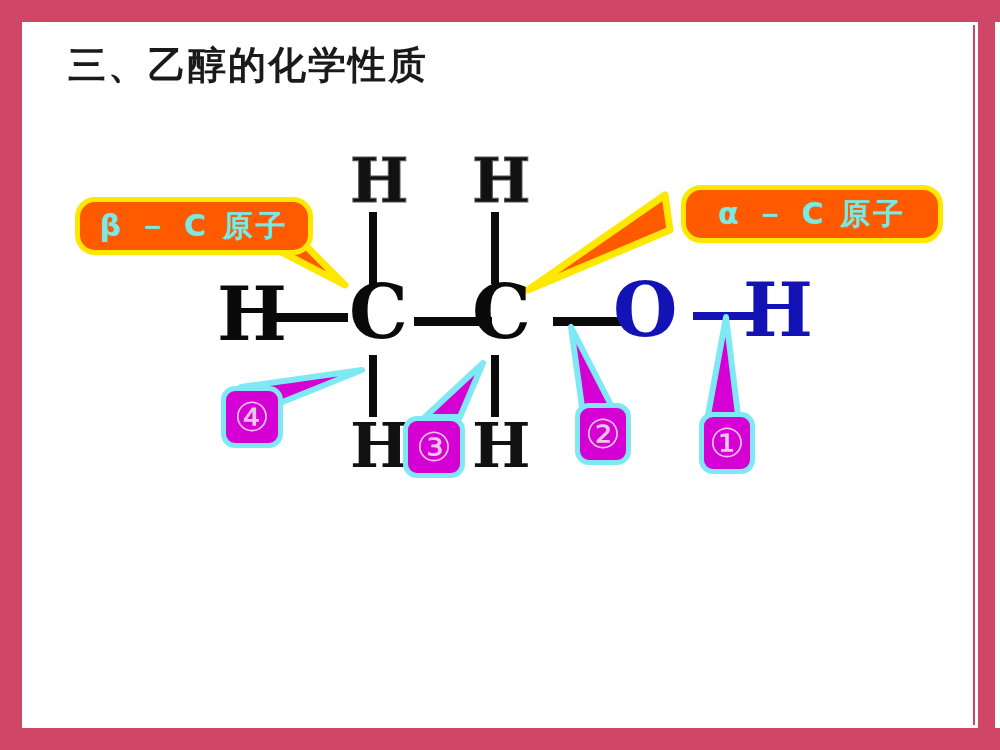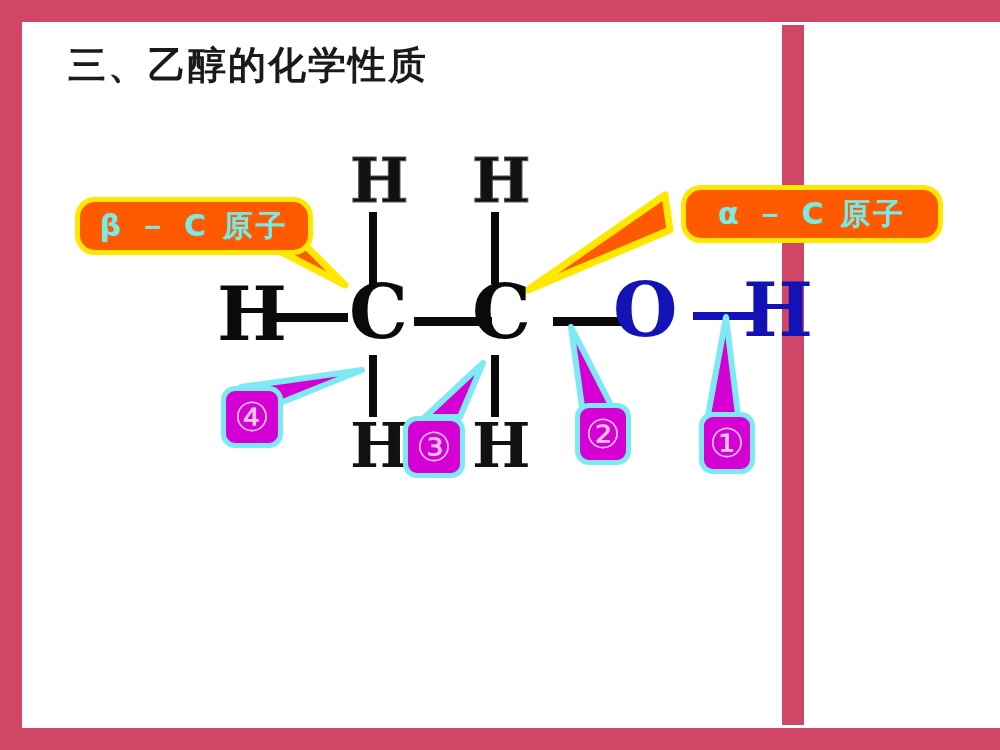--- a/index.html
+++ b/index.html
@@ -9,21 +9,21 @@
   }
   body {
     width: 1000px;
     height: 750px;
     overflow: hidden;
     font-family: "Liberation Sans", sans-serif;
   }
 
   #slide {
     position: relative;
-    width: 804px;
+    width: 995px;
     height: 750px;
     background: #ffffff;
     box-sizing: border-box;
   }
 
   
   .frame-band {
     position: absolute;
     background: #cf4666;
     z-index: 1;

